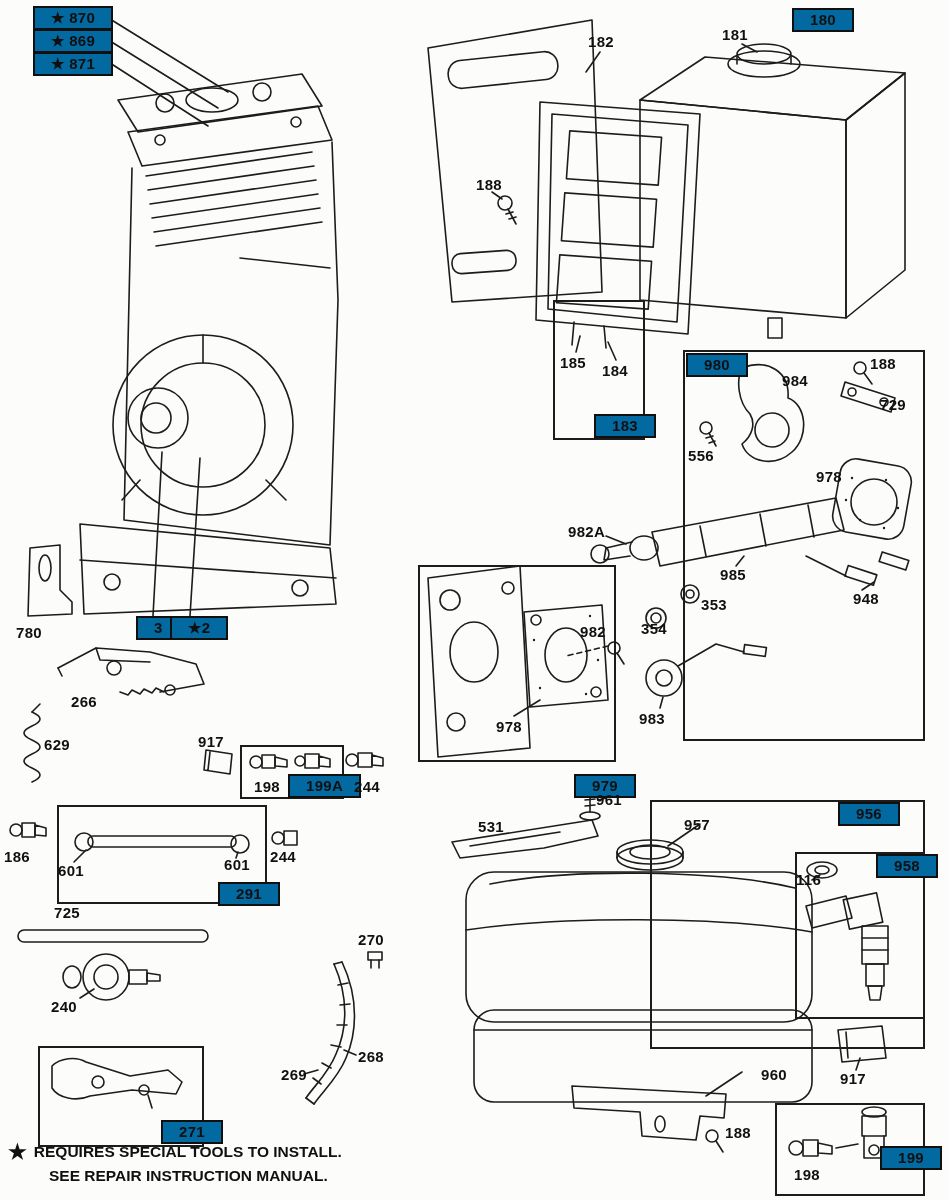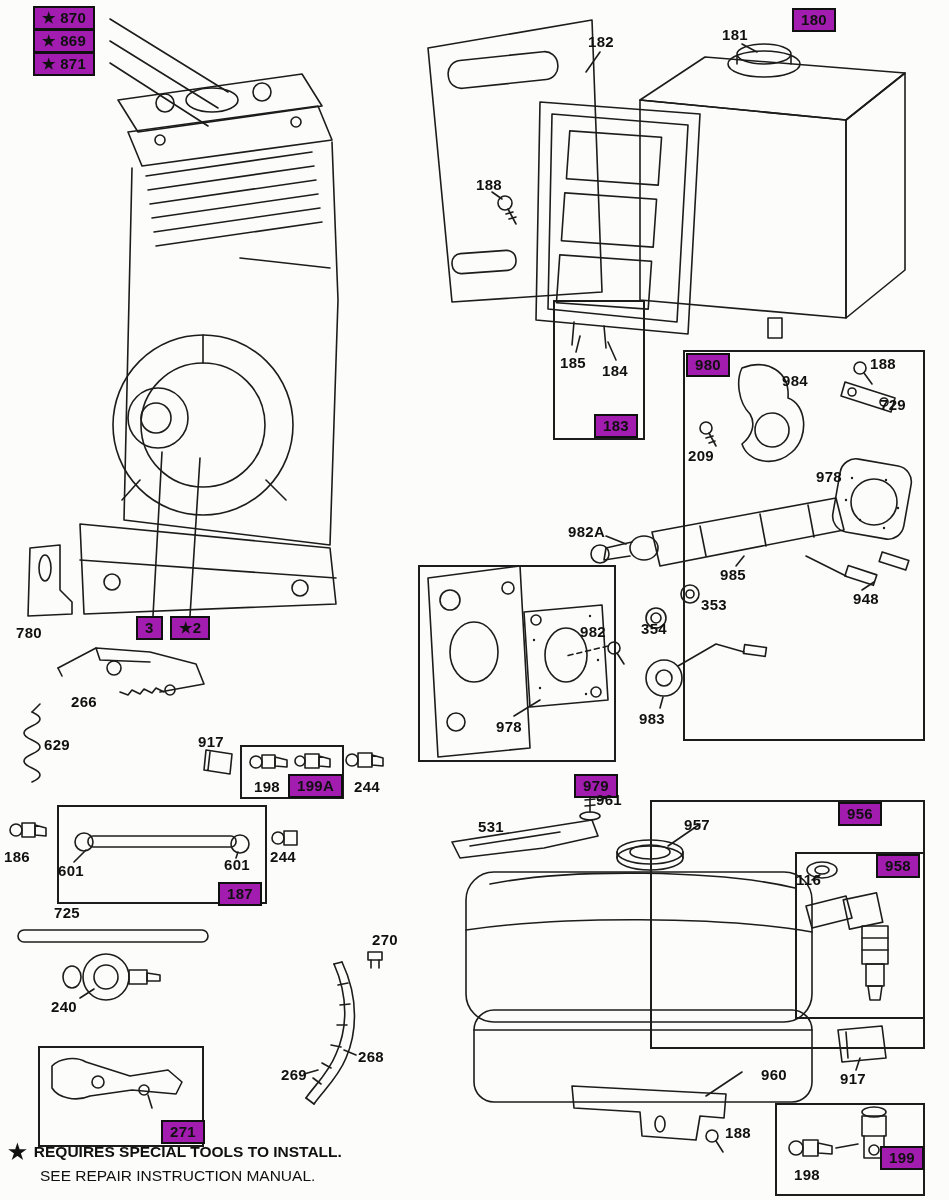--- a/index.html
+++ b/index.html
@@ -1,25 +1,25 @@
 <!DOCTYPE html>
 <html><head>
 <meta charset="utf-8">
 <style>
   html,body{margin:0;padding:0;background:#e8e8e4;}
   #page{position:relative;width:949px;height:1200px;background:#fcfcfa;font-family:"Liberation Sans",sans-serif;overflow:hidden;}
   svg.art{position:absolute;left:0;top:0;z-index:1;}
   .region{position:absolute;border:2px solid #1c1c1c;z-index:2;background:transparent;}
   .callout{position:absolute;z-index:3;font-size:15px;font-weight:700;color:#101010;white-space:nowrap;letter-spacing:.3px;}
-  .callout.boxed{border:2px solid #101010;background:#a21caf;padding:0 7px;line-height:20px;}
+  .callout.boxed{border:2px solid #101010;background:#0369a1;padding:0 16px;line-height:20px;}
   .footnote{position:absolute;left:8px;top:1142px;z-index:3;color:#101010;width:430px;}
   .footnote .row{display:flex;align-items:flex-start;gap:7px;}
   .footnote .star{font-size:21px;line-height:20px;font-weight:700;}
   .footnote .t{font-weight:700;font-size:15.5px;line-height:20px;}
-  .footnote .line2{font-weight:400;font-size:15.5px;margin-left:32px;margin-top:5px;}
+  .footnote .line2{font-weight:700;font-size:15.5px;margin-left:41px;margin-top:5px;}
 </style>
 </head>
 <body>
 
 <div id="page">
 
   <svg class="art" width="949" height="1200" viewBox="0 0 949 1200" stroke="#1c1c1c" fill="none" stroke-width="1.6" stroke-linecap="round" stroke-linejoin="round">
 
     <g>
       <path d="M110,19 L228,92"></path>
@@ -253,21 +253,21 @@
   <div class="callout" style="left:722px;top:26px">181</div>
   <div class="callout boxed" style="left:792px;top:8px">180</div>
   <div class="callout" style="left:476px;top:176px">188</div>
   <div class="callout" style="left:560px;top:354px">185</div>
   <div class="callout" style="left:602px;top:362px">184</div>
   <div class="callout boxed" style="left:594px;top:414px">183</div>
   <div class="callout boxed" style="left:686px;top:353px">980</div>
   <div class="callout" style="left:782px;top:372px">984</div>
   <div class="callout" style="left:870px;top:355px">188</div>
   <div class="callout" style="left:880px;top:396px">729</div>
-  <div class="callout" style="left:688px;top:447px">209</div>
+  <div class="callout" style="left:688px;top:447px">556</div>
   <div class="callout" style="left:816px;top:468px">978</div>
   <div class="callout" style="left:568px;top:523px">982A</div>
   <div class="callout" style="left:720px;top:566px">985</div>
   <div class="callout" style="left:701px;top:596px">353</div>
   <div class="callout" style="left:641px;top:620px">354</div>
   <div class="callout" style="left:853px;top:590px">948</div>
   <div class="callout" style="left:580px;top:623px">982</div>
   <div class="callout" style="left:639px;top:710px">983</div>
   <div class="callout" style="left:496px;top:718px">978</div>
   <div class="callout boxed" style="left:574px;top:774px">979</div>
@@ -277,24 +277,24 @@
   <div class="callout" style="left:71px;top:693px">266</div>
   <div class="callout" style="left:44px;top:736px">629</div>
   <div class="callout" style="left:198px;top:733px">917</div>
   <div class="callout" style="left:254px;top:778px">198</div>
   <div class="callout boxed" style="left:288px;top:774px">199A</div>
   <div class="callout" style="left:354px;top:778px">244</div>
   <div class="callout" style="left:4px;top:848px">186</div>
   <div class="callout" style="left:58px;top:862px">601</div>
   <div class="callout" style="left:224px;top:856px">601</div>
   <div class="callout" style="left:270px;top:848px">244</div>
-  <div class="callout boxed" style="left:218px;top:882px">187</div>
+  <div class="callout boxed" style="left:218px;top:882px">291</div>
   <div class="callout" style="left:54px;top:904px">725</div>
   <div class="callout" style="left:51px;top:998px">240</div>
-  <div class="callout" style="left:372px;top:931px">270</div>
+  <div class="callout" style="left:358px;top:931px">270</div>
   <div class="callout" style="left:358px;top:1048px">268</div>
   <div class="callout" style="left:281px;top:1066px">269</div>
   <div class="callout boxed" style="left:161px;top:1120px">271</div>
   <div class="callout" style="left:596px;top:791px">961</div>
   <div class="callout" style="left:478px;top:818px">531</div>
   <div class="callout" style="left:684px;top:816px">957</div>
   <div class="callout boxed" style="left:838px;top:802px">956</div>
   <div class="callout" style="left:796px;top:871px">116</div>
   <div class="callout boxed" style="left:876px;top:854px">958</div>
   <div class="callout" style="left:761px;top:1066px">960</div>

